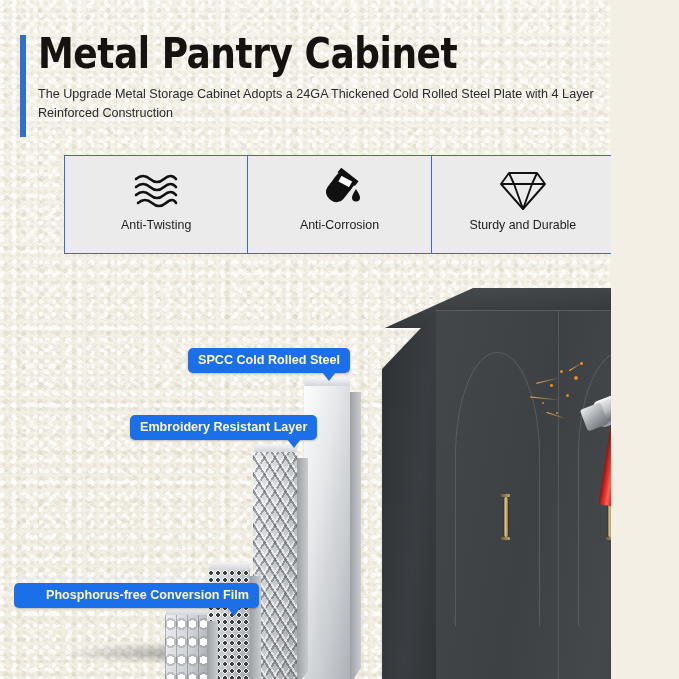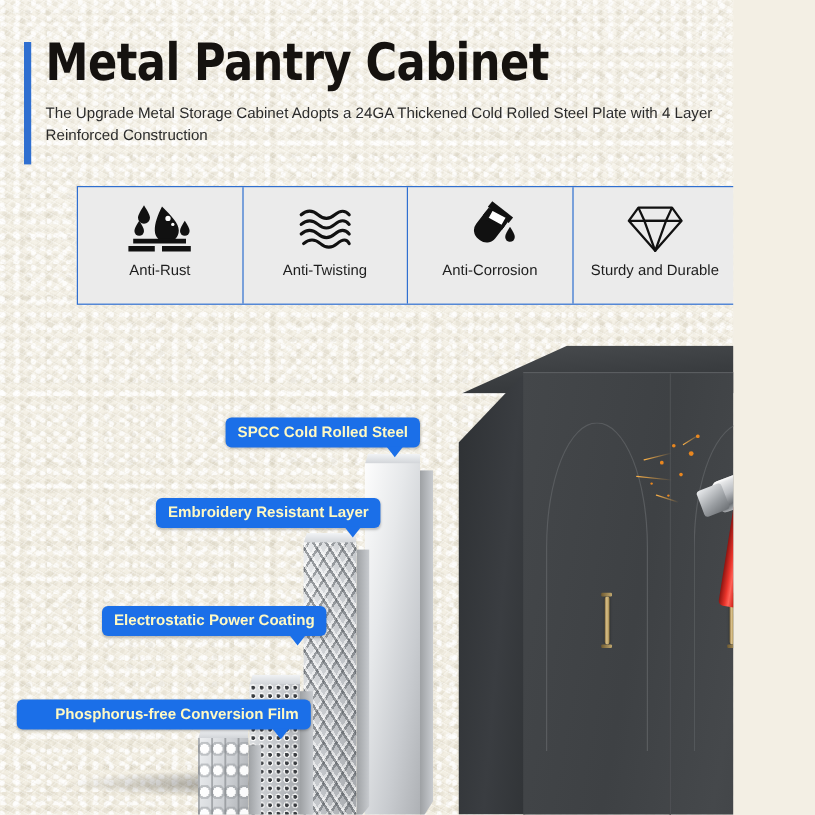--- a/index.html
+++ b/index.html
@@ -203,35 +203,20 @@
   <div class="noise"></div>
 
   <div id="header">
     <div id="accent-bar"></div>
     <h1 id="title">Metal Pantry Cabinet</h1>
     <p id="subtitle">The Upgrade Metal Storage Cabinet Adopts a 24GA Thickened Cold Rolled Steel Plate with 4 Layer Reinforced Construction</p>
   </div>
 
   <div id="features">
 
-    <div class="feature">
-      <div class="ic">
-        <svg width="56" height="46" viewBox="0 0 56 46">
-          <path d="M30 5 C38 13,44 19,44 25 a10 10 0 0 1 -20 0 C24 19,26 13,30 5 Z" fill="#111"></path>
-          <circle cx="35" cy="15" r="2.2" fill="#fff"></circle>
-          <circle cx="39" cy="20" r="1.4" fill="#fff"></circle>
-          <path d="M15 4 C18 9,20 12,20 14.5 a5 5 0 0 1 -10 0 C10 12,12 9,15 4 Z" fill="#111"></path>
-          <path d="M11 17 C13.5 21,15 23.5,15 25.5 a4 4 0 0 1 -8 0 C7 23.5,8.5 21,11 17 Z" fill="#111"></path>
-          <path d="M49 17 C51.5 21,53 23.5,53 25.5 a4 4 0 0 1 -8 0 C45 23.5,46.5 21,49 17 Z" fill="#111"></path>
-          <path d="M6 32 h44 v4 h-44 Z" fill="#111"></path>
-          <path d="M2 38 h22 v4.5 h-22 Z M30 38 h24 v4.5 h-24 Z" fill="#111"></path>
-        </svg>
-      </div>
-      <div class="cap">Anti-Rust</div>
-    </div>
 
     <div class="feature">
       <div class="ic">
         <svg width="56" height="46" viewBox="0 0 56 46">
           <g fill="none" stroke="#111" stroke-width="2.6" stroke-linecap="round">
             <path d="M8 12 q7 -6 14 0 t14 0 t12 0"></path>
             <path d="M8 20 q7 -6 14 0 t14 0 t12 0"></path>
             <path d="M8 28 q7 -6 14 0 t14 0 t12 0"></path>
             <path d="M10 36 q7 -6 14 0 t14 0 t10 0"></path>
           </g>
@@ -336,21 +321,17 @@
   </div>
 
   <div class="callout" id="c-spcc">
     <span>SPCC Cold Rolled Steel</span>
     <span class="tail"></span>
   </div>
   <div class="callout" id="c-emb">
     <span>Embroidery Resistant Layer</span>
     <span class="tail"></span>
   </div>
-  <div class="callout" id="c-elec">
-    <span>Electrostatic Power Coating</span>
-    <span class="tail"></span>
-  </div>
   <div class="callout" id="c-phos">
     <span>Phosphorus-free Conversion Film</span>
     <span class="tail"></span>
   </div>
 </div>
 
 </body></html>

